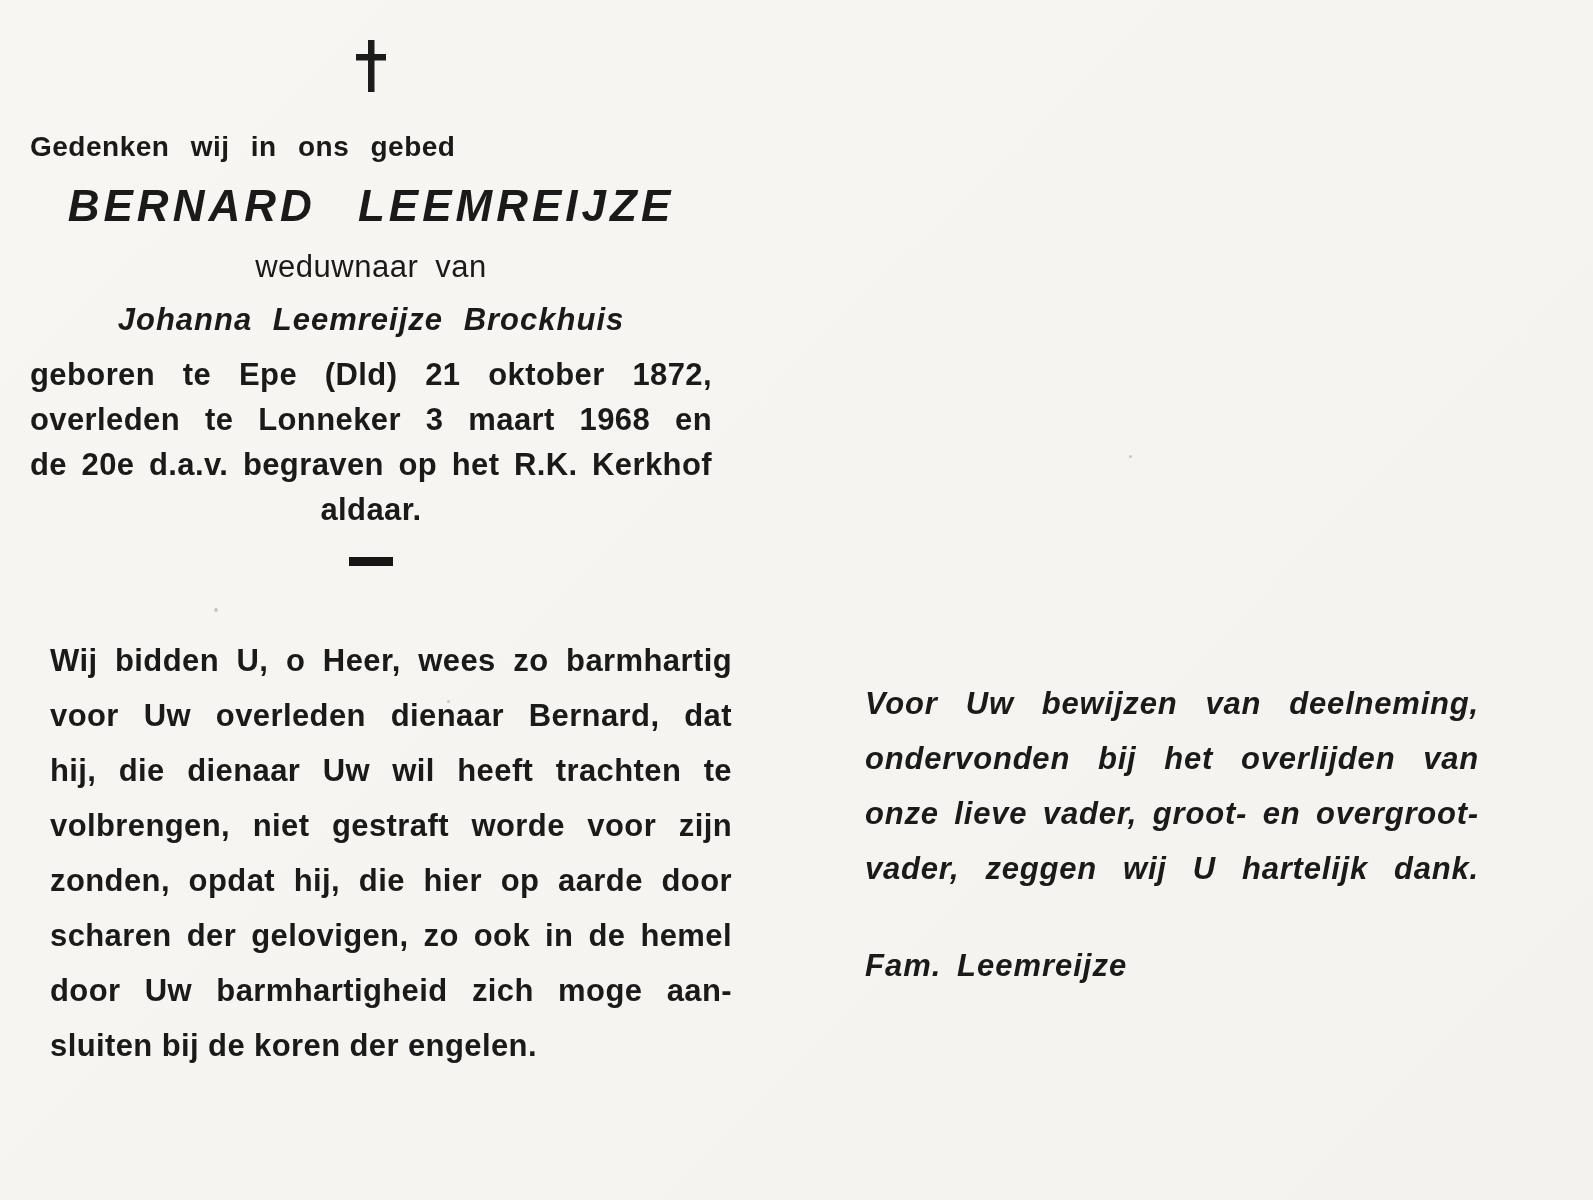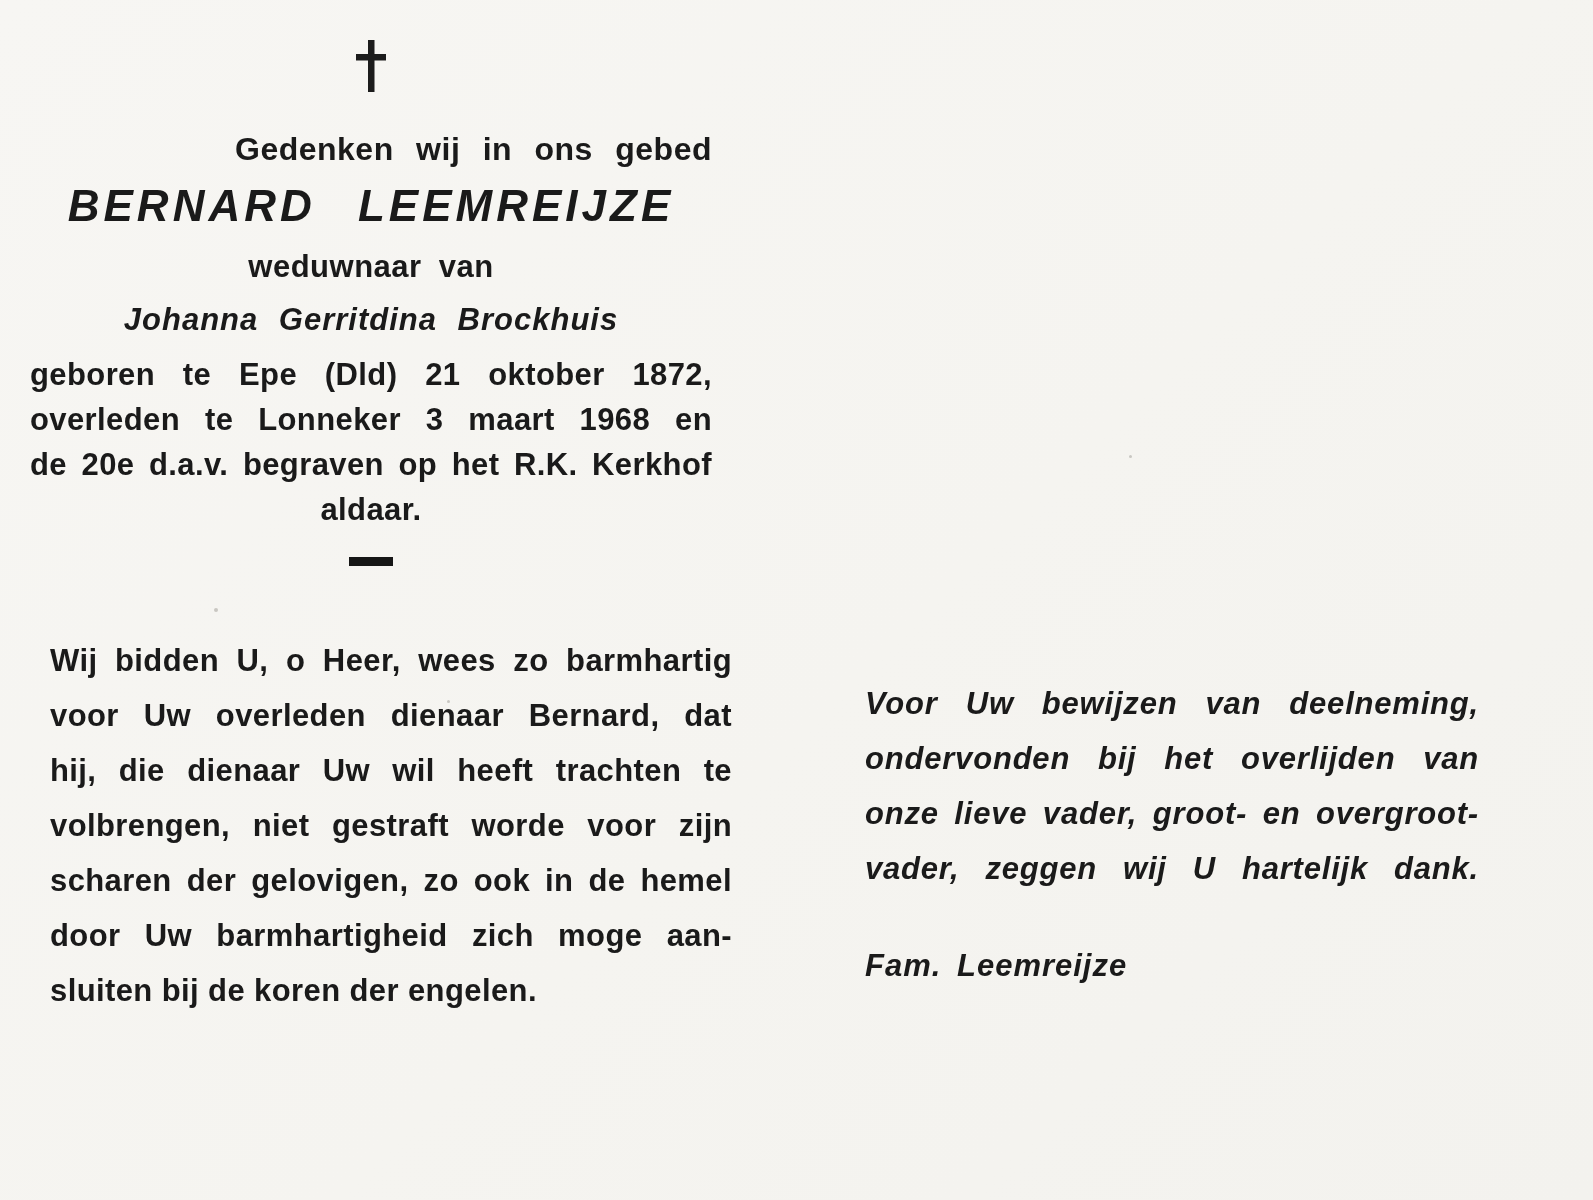--- a/index.html
+++ b/index.html
@@ -37,22 +37,22 @@
     display: flex;
     justify-content: center;
   }
   .cross-wrap svg { display: block; }
 
   .intro {
     position: absolute;
     top: 131px;
     left: 0;
     width: 100%;
-    text-align: right;
-    font-size: 32px;
+    text-align: left;
+    font-size: 28px;
     font-weight: 700;
     word-spacing: 13px;
     letter-spacing: 0.5px;
     white-space: nowrap;
   }
   .name {
     position: absolute;
     top: 181px;
     left: 0;
     width: 100%;
@@ -64,21 +64,21 @@
     word-spacing: 26px;
     white-space: nowrap;
   }
   .relation {
     position: absolute;
     top: 249px;
     left: 0;
     width: 100%;
     text-align: center;
     font-size: 31px;
-    font-weight: 700;
+    font-weight: 400;
     word-spacing: 8px;
     letter-spacing: 0.5px;
   }
   .spouse {
     position: absolute;
     top: 302px;
     left: 0;
     width: 100%;
     text-align: center;
     font-size: 31px;
@@ -187,36 +187,37 @@
         <rect x="0" y="14" width="30" height="6.5" fill="#1c1c1c"></rect>
       </svg>
     </div>
 
     <div class="intro">Gedenken wij in ons gebed</div>
 
     <div class="name">BERNARD LEEMREIJZE</div>
 
     <div class="relation">weduwnaar van</div>
 
-    <div class="spouse">Johanna Gerritdina Brockhuis</div>
+    <div class="spouse">Johanna Leemreijze Brockhuis</div>
 
     <div class="life">
       <div class="line jline">geboren te Epe (Dld) 21 oktober 1872,</div>
       <div class="line jline">overleden te Lonneker 3 maart 1968  en</div>
       <div class="line jline">de 20e d.a.v. begraven op het R.K. Kerkhof</div>
       <div class="line cline">aldaar.</div>
     </div>
 
     <div class="dash"></div>
 
     <div class="prayer">
       <div class="line jline">Wij bidden U, o Heer, wees zo barmhartig</div>
       <div class="line jline">voor Uw overleden dienaar Bernard, dat</div>
       <div class="line jline">hij, die dienaar Uw wil heeft trachten te</div>
       <div class="line jline">volbrengen, niet gestraft worde voor zijn</div>
+      <div class="line jline">zonden, opdat hij, die hier op aarde door</div>
       <div class="line jline">scharen der gelovigen, zo ook in de hemel</div>
       <div class="line jline">door Uw barmhartigheid zich moge aan-</div>
       <div class="line last">sluiten bij de koren der engelen.</div>
     </div>
 
   </div>
 
   <div class="right-col">
 
     <div class="thanks">

